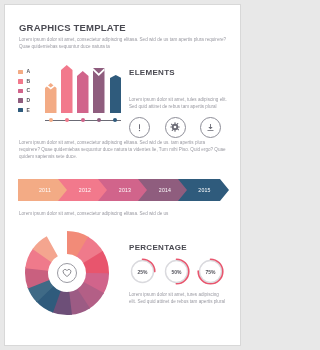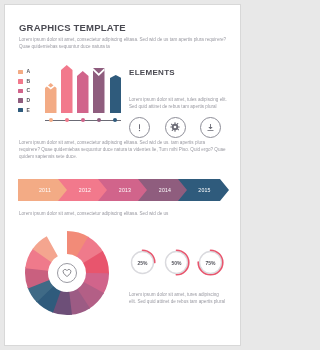--- a/index.html
+++ b/index.html
@@ -314,20 +314,21 @@
     <div class="donut-center">
       <div class="heart-ring">
         <svg width="10" height="10" viewBox="0 0 20 20">
           <path d="M10 17 C10 17 2.2 11.8 2.2 7.1 C2.2 4.6 4.2 2.9 6.3 2.9 C7.9 2.9 9.3 3.9 10 5.2 C10.7 3.9 12.1 2.9 13.7 2.9 C15.8 2.9 17.8 4.6 17.8 7.1 C17.8 11.8 10 17 10 17 Z" fill="none" stroke="#55555d" stroke-width="1.4" stroke-linejoin="round"></path>
         </svg>
       </div>
     </div>
   </div>
 
   <div class="pct-block">
+    <div class="h-sec">PERCENTAGE</div>
     <div class="pct-row">
       <div class="pct-item">
         <svg width="27" height="27" viewBox="0 0 27 27">
           <circle cx="13.5" cy="13.5" r="11" fill="none" stroke="#dadade" stroke-width="1.4"></circle>
           <circle cx="13.5" cy="13.5" r="12.3" fill="none" stroke="#e8556d" stroke-width="1.6" stroke-linecap="round" stroke-dasharray="19.3 77.3" transform="rotate(-90 13.5 13.5)"></circle>
         </svg>
         <span class="pct-text">25%</span>
       </div>
       <div class="pct-item">
         <svg width="27" height="27" viewBox="0 0 27 27">

